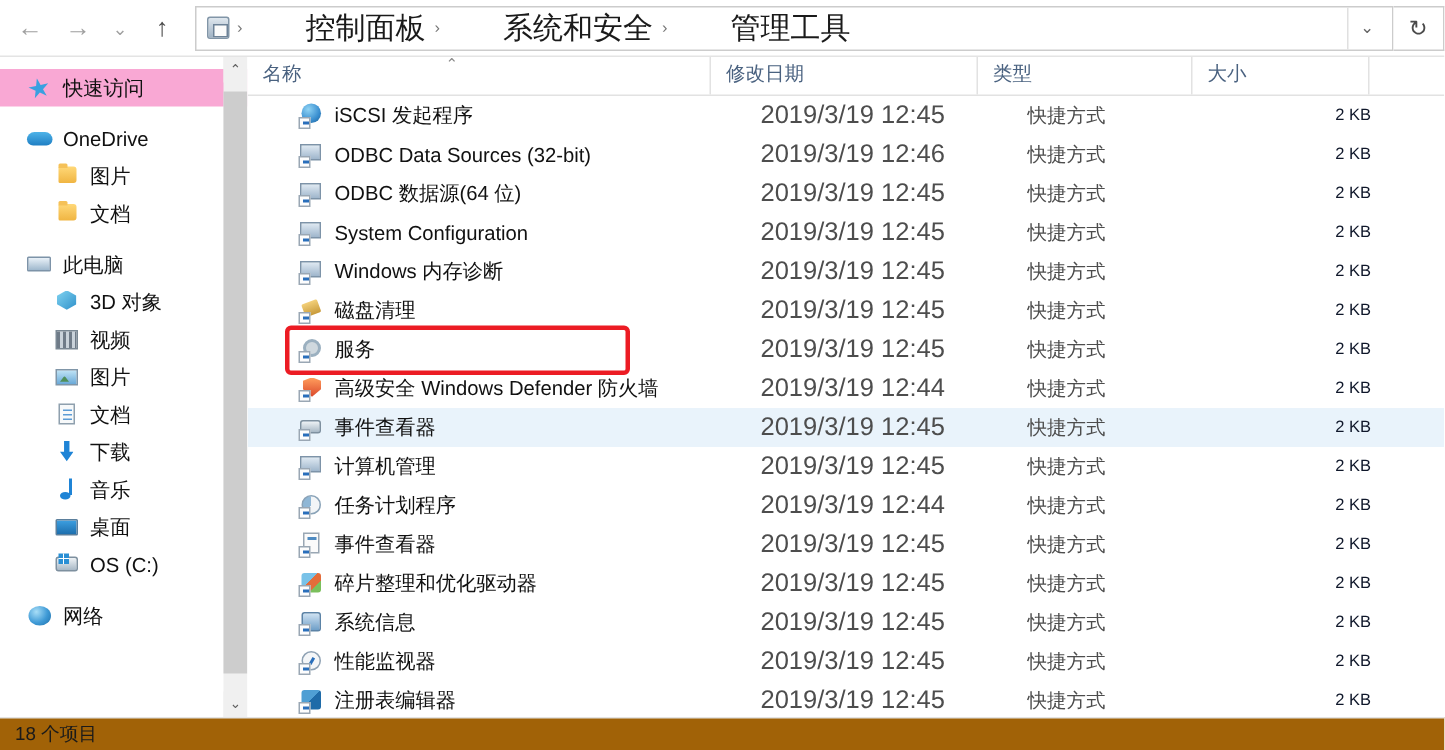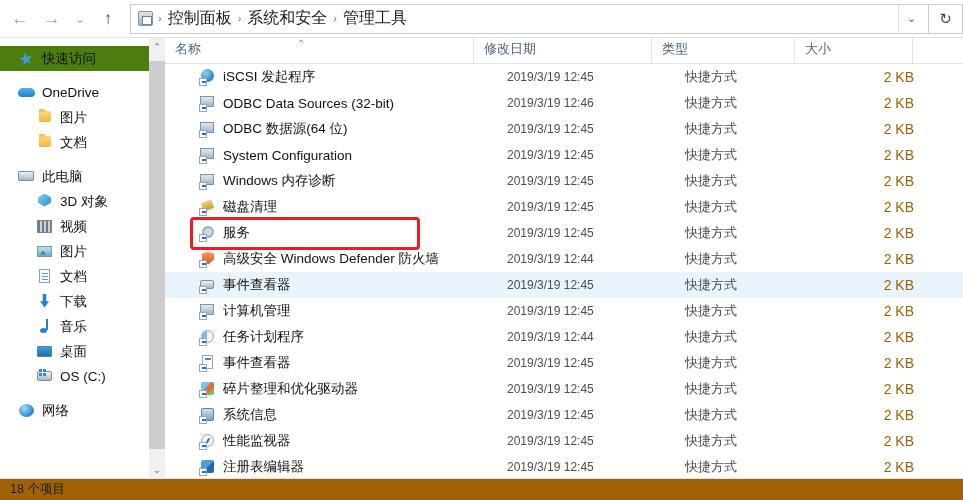--- a/index.html
+++ b/index.html
@@ -34,22 +34,22 @@
     border: 1px solid #cccccc; background: #ffffff;
     display: flex; align-items: center;
     padding: 0 4px 0 6px; min-width: 0;
   }
   .addr-icon {
     width: 18px; height: 18px; flex: 0 0 18px;
     position: relative; margin-right: 2px;
   }
   .crumbs { display: flex; align-items: center; flex: 1 1 auto; min-width: 0; overflow: hidden; }
   .crumb {
-    font-size: 16px; color: #1a1a1a; white-space: nowrap;
-    padding: 2px 5px; line-height: 1.3;
+    font-size: 20px; color: #1a1a1a; white-space: nowrap;
+    padding: 2px 5px; line-height: 1.3; margin-left: 36px;
   }
   .crumb-sep { color: #767676; font-size: 11px; padding: 0 1px; user-select: none; }
   .addr-chevron {
     width: 26px; height: 28px; flex: 0 0 26px;
     display: flex; align-items: center; justify-content: center;
     color: #666; font-size: 11px; border-left: 1px solid #e0e0e0;
   }
   .refreshbtn {
     width: 34px; height: 30px; flex: 0 0 34px;
     display: flex; align-items: center; justify-content: center;
@@ -64,21 +64,21 @@
   .sidebar {
     width: 165px; flex: 0 0 165px;
     background: #ffffff;
     position: relative; overflow: hidden;
     padding-top: 8px;
   }
   .navitem {
     height: 25px; display: flex; align-items: center;
     padding-left: 18px; font-size: 13.5px; color: #111; white-space: nowrap;
   }
-  .navitem.sel { background: #4d7c0f; }
+  .navitem.sel { background: #f9a8d4; }
   .navitem.lvl1 { padding-left: 18px; }
   .navitem.lvl2 { padding-left: 36px; }
   .navitem .ico {
     width: 18px; height: 18px; flex: 0 0 18px;
     margin-right: 6px; position: relative;
     display: inline-block;
   }
   .navitem .lbl { line-height: 1; }
   .nav-gap { height: 9px; }
 
@@ -128,25 +128,25 @@
   }
   .row.hl { background: #e9f3fb; }
   .cell-name {
     width: 308px; flex: 0 0 308px;
     display: flex; align-items: center; padding-left: 10px; overflow: hidden;
   }
   .cell-name .fico {
     width: 17px; height: 17px; flex: 0 0 17px; margin-right: 7px;
     position: relative; display: inline-block;
   }
-  .cell-date { width: 178px; flex: 0 0 178px; padding-left: 10px; color: #4d4d4d; font-size: 12px; }
+  .cell-date { width: 178px; flex: 0 0 178px; padding-left: 10px; color: #4d4d4d; font-size: 17px; }
   .cell-type { width: 143px; flex: 0 0 143px; padding-left: 10px; color: #4d4d4d; font-size: 13px; }
   .cell-size {
     width: 118px; flex: 0 0 118px; padding-right: 22px;
-    text-align: right; color: #a16207; font-size: 14px;
+    text-align: right; color: #0f172a; font-size: 11px;
   }
 
   
   .annot {
     position: absolute; pointer-events: none;
     border: 3px solid #ec1c24; border-radius: 4px;
     left: 190px; top: 230px; width: 230px; height: 33px;
     z-index: 40;
   }
 

